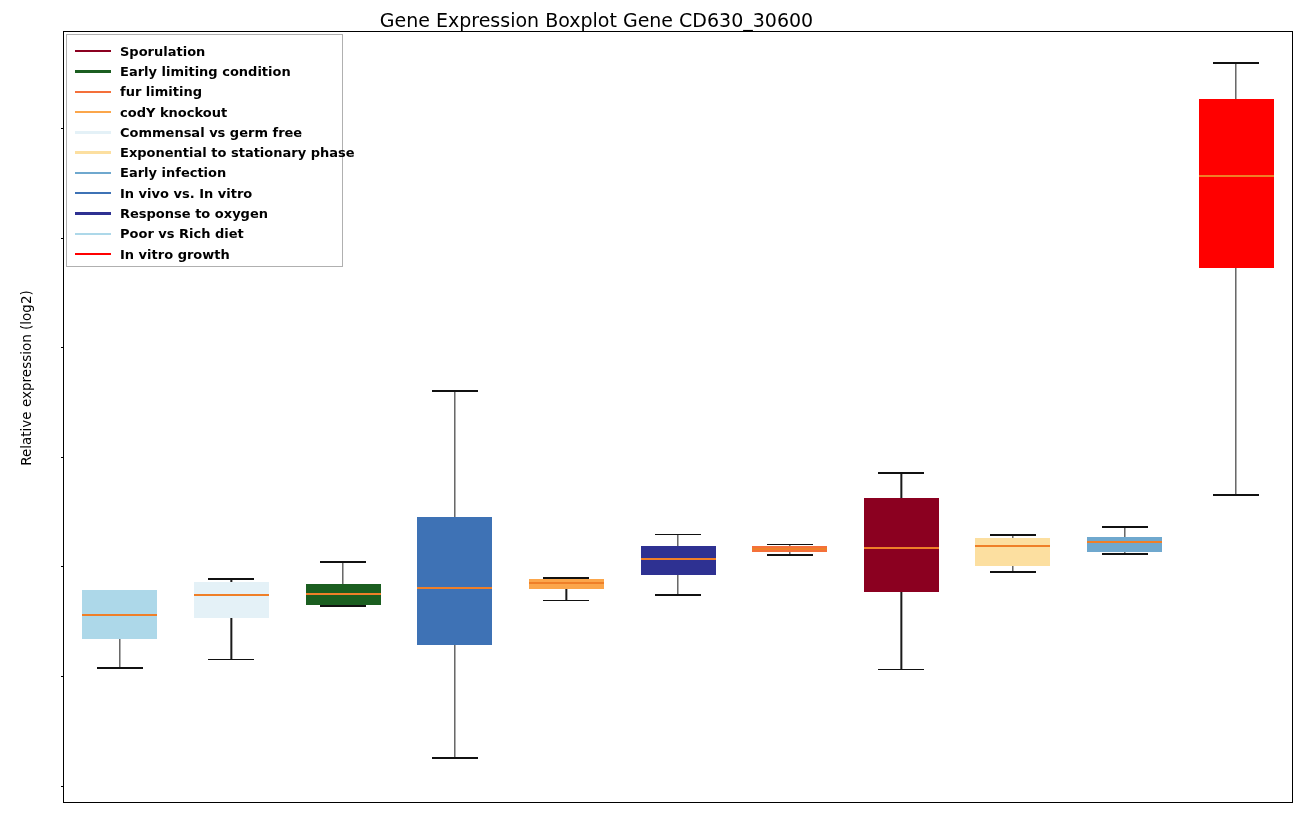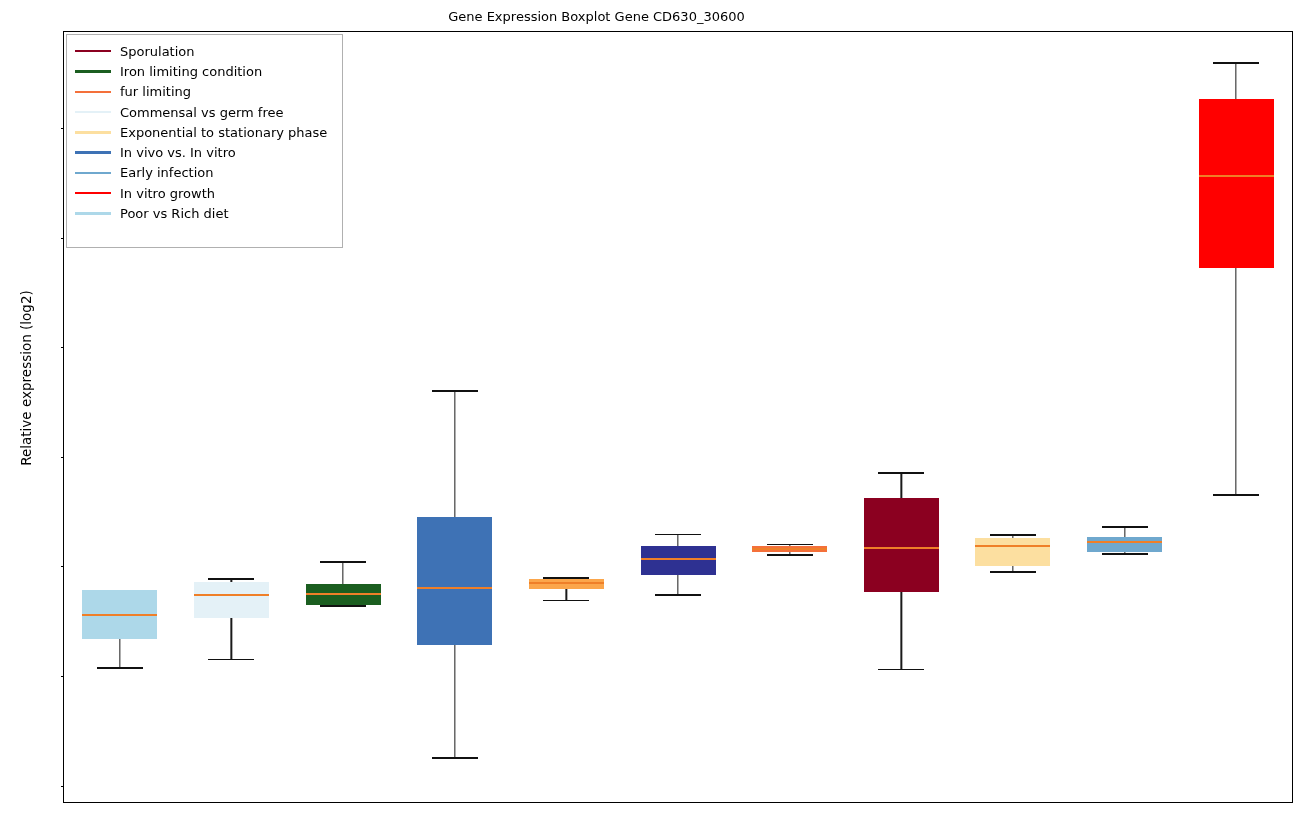--- a/index.html
+++ b/index.html
@@ -1,34 +1,34 @@
 <!DOCTYPE html>
 <html><head>
 <meta charset="utf-8">
 <style>
   html,body{margin:0;padding:0;background:#ffffff;}
   body{width:1309px;height:813px;font-family:"DejaVu Sans","Liberation Sans",sans-serif;overflow:hidden;}
   #figure{position:relative;width:1309px;height:813px;background:#ffffff;}
 
-  #title{position:absolute;left:0;top:9px;width:1193px;text-align:center;font-size:13px;color:#000;}
+  #title{position:absolute;left:0;top:9px;width:1193px;text-align:center;font-size:19px;color:#000;}
 
   #ylabel{position:absolute;left:-94px;top:370px;width:240px;text-align:center;font-size:13.5px;color:#000;
           transform:rotate(-90deg);transform-origin:center center;}
 
   #axes{position:absolute;left:63px;top:31px;width:1230px;height:772px;border:1px solid #000;box-sizing:border-box;background:#fff;}
   .ytick-mark{position:absolute;left:-3.5px;width:3.5px;height:1px;background:#000;}
 
   .box-group{position:absolute;}
   .whisker-line{position:absolute;width:1.3px;background:#1a1a1a;left:50%;transform:translateX(-50%);}
   .cap{position:absolute;height:1.6px;background:#111;left:50%;transform:translateX(-50%);}
   .box-rect{position:absolute;box-sizing:border-box;left:0;width:100%;}
   .median{position:absolute;left:0;width:100%;height:2px;background:#ef7f28;}
 
   #legend{position:absolute;left:66px;top:34px;width:277px;background:#fff;border:1px solid #b0b0b0;
-          padding:6px 0 23px 0;box-sizing:border-box;}
+          padding:6px 0 2px 0;box-sizing:border-box;font-weight:bold;}
   .legend-row{display:flex;align-items:center;height:20.3px;padding-left:8px;}
   .legend-swatch{width:36px;height:2.4px;flex:0 0 36px;margin-right:9px;}
   .legend-text{font-size:13px;color:#000;white-space:nowrap;}
 </style>
 </head>
 <body>
 
 <div id="figure">
 
   <div id="title">Gene Expression Boxplot Gene CD630_30600</div>
@@ -137,45 +137,53 @@
       </div>
   </div>
 
   <div id="legend">
       <div class="legend-row">
         <span class="legend-swatch" style="background: rgb(139, 0, 32);"></span>
         <span class="legend-text">Sporulation</span>
       </div>
       <div class="legend-row">
         <span class="legend-swatch" style="background: rgb(27, 94, 32);"></span>
-        <span class="legend-text">Iron limiting condition</span>
+        <span class="legend-text">Early limiting condition</span>
       </div>
       <div class="legend-row">
         <span class="legend-swatch" style="background: rgb(244, 112, 58);"></span>
         <span class="legend-text">fur limiting</span>
+      </div>
+      <div class="legend-row">
+        <span class="legend-swatch" style="background: rgb(251, 166, 75);"></span>
+        <span class="legend-text">codY knockout</span>
       </div>
       <div class="legend-row">
         <span class="legend-swatch" style="background: rgb(228, 241, 247);"></span>
         <span class="legend-text">Commensal vs germ free</span>
       </div>
       <div class="legend-row">
         <span class="legend-swatch" style="background: rgb(252, 223, 160);"></span>
         <span class="legend-text">Exponential to stationary phase</span>
       </div>
       <div class="legend-row">
+        <span class="legend-swatch" style="background: rgb(111, 168, 206);"></span>
+        <span class="legend-text">Early infection</span>
+      </div>
+      <div class="legend-row">
         <span class="legend-swatch" style="background: rgb(62, 114, 181);"></span>
         <span class="legend-text">In vivo vs. In vitro</span>
       </div>
       <div class="legend-row">
-        <span class="legend-swatch" style="background: rgb(111, 168, 206);"></span>
-        <span class="legend-text">Early infection</span>
+        <span class="legend-swatch" style="background: rgb(46, 49, 146);"></span>
+        <span class="legend-text">Response to oxygen</span>
+      </div>
+      <div class="legend-row">
+        <span class="legend-swatch" style="background: rgb(173, 216, 233);"></span>
+        <span class="legend-text">Poor vs Rich diet</span>
       </div>
       <div class="legend-row">
         <span class="legend-swatch" style="background: rgb(255, 0, 0);"></span>
         <span class="legend-text">In vitro growth</span>
-      </div>
-      <div class="legend-row">
-        <span class="legend-swatch" style="background: rgb(173, 216, 233);"></span>
-        <span class="legend-text">Poor vs Rich diet</span>
       </div>
     </div>
 
 </div>
 
 </body></html>

